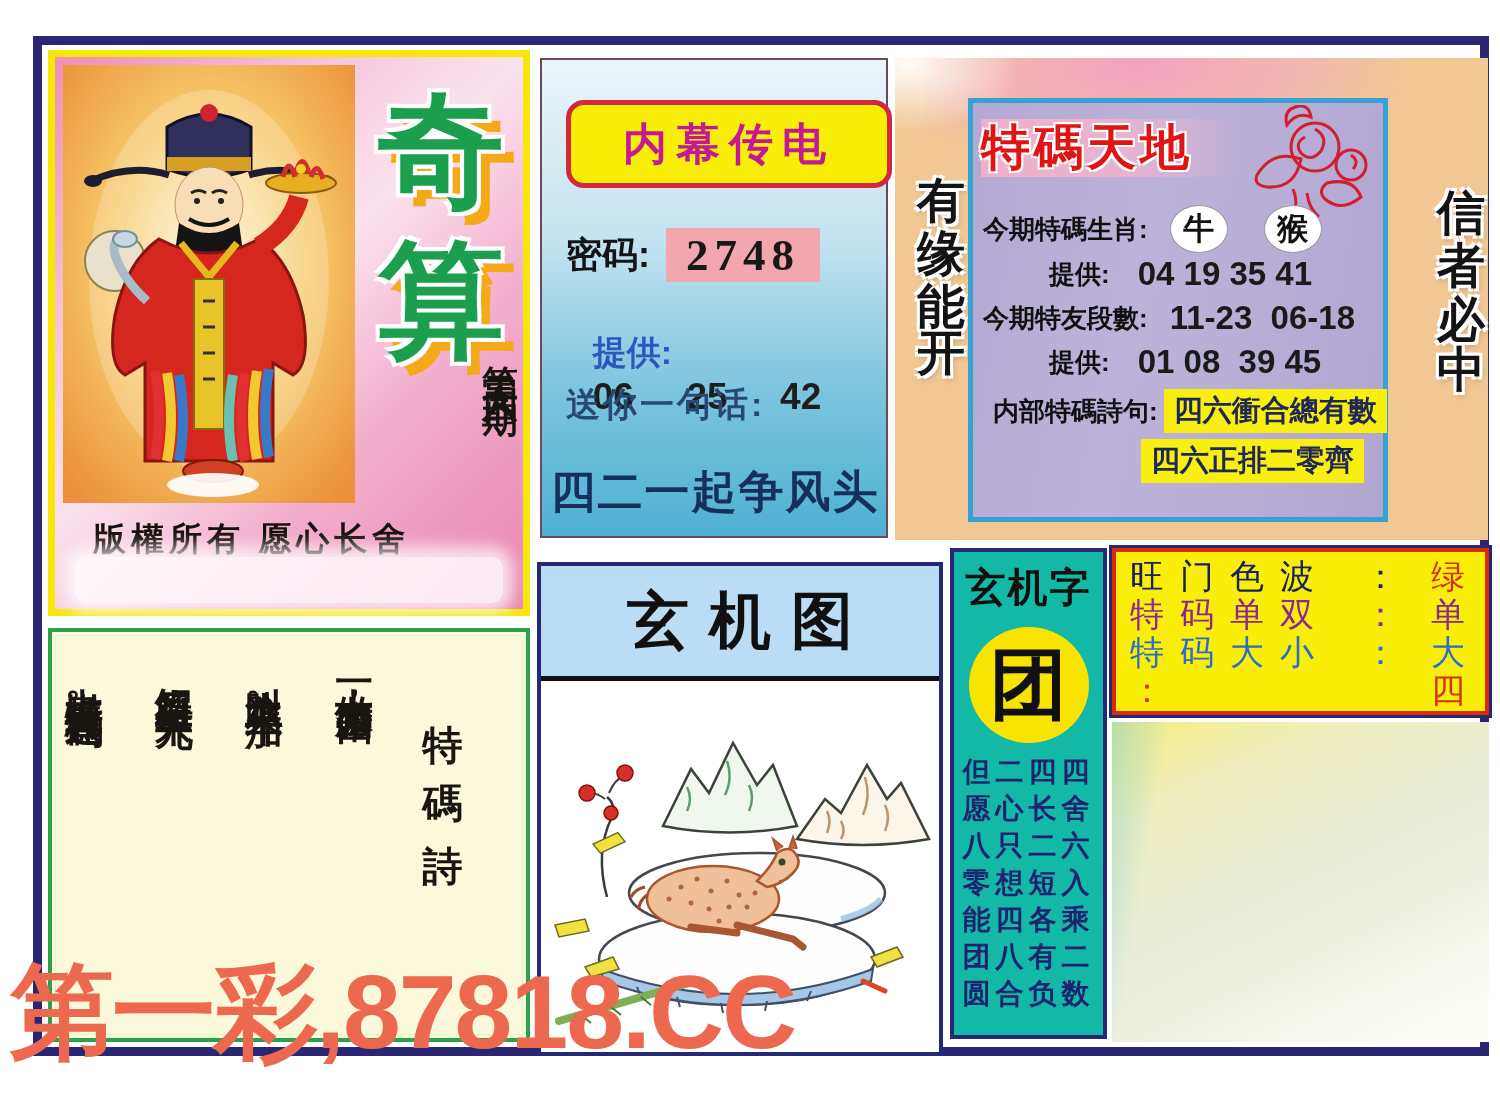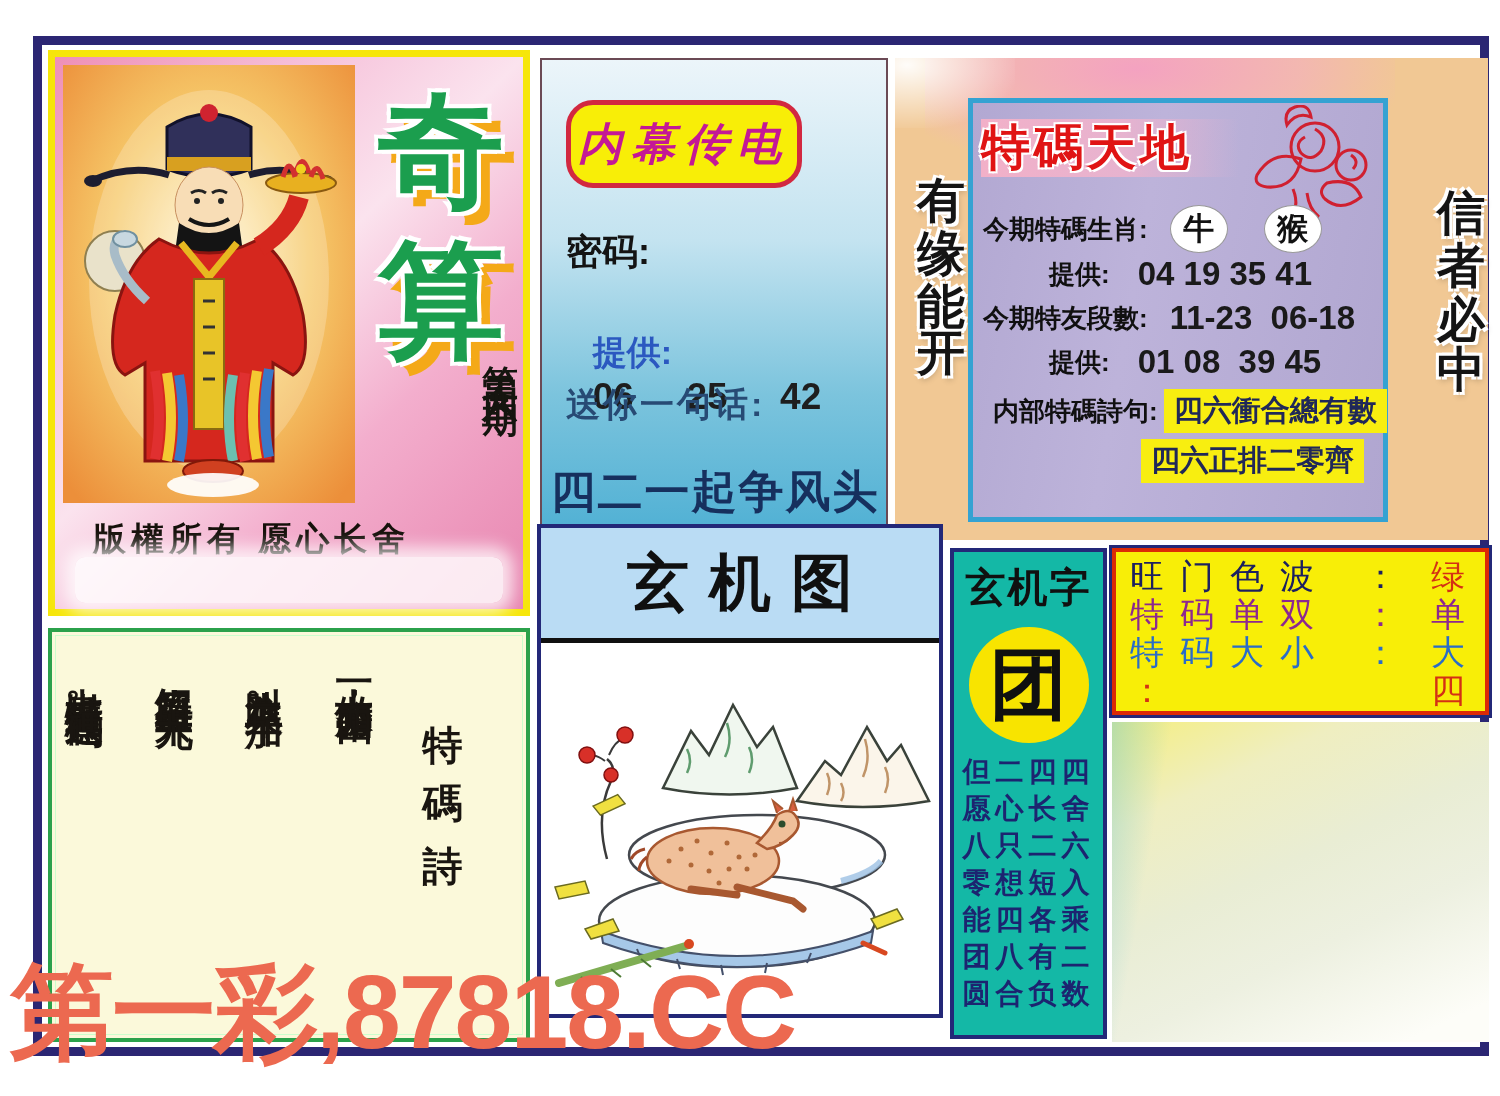--- a/index.html
+++ b/index.html
@@ -23,22 +23,22 @@
   #issue{left:420px;top:280px;height:230px;writing-mode:vertical-rl;font-family:"Liberation Serif",serif;
     font-size:36px;font-weight:600;color:#15150f;letter-spacing:9px;}
   #copyright{left:38px;top:460px;width:420px;font-family:"Liberation Serif",serif;font-size:33px;
     font-weight:bold;color:#15100a;letter-spacing:5px;white-space:nowrap;}
   #erase1{left:20px;top:500px;width:428px;height:46px;background:rgba(255,255,255,.82);
     border-radius:10px;box-shadow:0 0 16px 10px rgba(255,255,255,.75);}
 
   
   #insider{left:540px;top:58px;width:348px;height:480px;box-sizing:border-box;border:2px solid #6b4a55;
     background:linear-gradient(180deg,#ecf5fa 0%,#c3e3f0 38%,#7cc4dd 70%,#4fb0d4 100%);}
-  #insider-title{left:24px;top:40px;width:236px;height:88px;box-sizing:border-box;border:5px solid #d22840;
-    border-radius:27px;background:#f8ee07;display:flex;align-items:center;justify-content:center;font-style:italic;}
+  #insider-title{left:24px;top:40px;width:326px;height:88px;box-sizing:border-box;border:5px solid #d22840;
+    border-radius:18px;background:#f8ee07;display:flex;align-items:center;justify-content:center;}
   #insider-title span{font-size:44px;font-weight:bold;color:#c41896;letter-spacing:9px;}
   #pwd-row{left:24px;top:168px;display:flex;align-items:center;gap:16px;}
   #pwd-label{font-size:36px;font-weight:bold;color:#141414;}
   #pwd-chip{display:inline-block;background:#f2a6b0;padding:1px 20px;font-family:"Liberation Serif",serif;
     font-size:45px;font-weight:bold;color:#181818;letter-spacing:6px;}
   #prov-row{left:24px;top:252px;white-space:pre;}
   #prov-row .lab{font-size:34px;font-weight:bold;color:#2b58c0;}
   #prov-row .num{font-size:37px;font-weight:bold;color:#1e1e1e;word-spacing:16px;}
   #msg-label{left:24px;top:322px;font-size:34px;font-weight:bold;color:#274a74;letter-spacing:3px;}
   #msg{left:8px;top:402px;width:330px;text-align:center;font-size:45px;font-weight:bold;color:#16305e;
@@ -66,21 +66,21 @@
   .trow{left:10px;width:396px;display:flex;align-items:center;}
   .trow .lab{font-size:26px;font-weight:bold;color:#101010;white-space:nowrap;}
   .trow .num{font-size:33px;font-weight:bold;color:#1a1a1a;white-space:pre;margin-left:12px;}
   .zbadge{display:inline-flex;align-items:center;justify-content:center;width:56px;height:46px;
     background:#fff;border:1px solid #999;border-radius:50%;font-family:"Liberation Serif",serif;
     font-size:31px;font-weight:bold;color:#111;}
   .ychip{display:inline-block;background:#f8ee10;padding:2px 10px;font-family:"Liberation Serif",serif;
     font-size:29px;font-weight:bold;color:#202858;white-space:nowrap;}
 
   
-  #xjt{left:537px;top:524px;width:406px;height:494px;box-sizing:border-box;border:4px solid #232878;background:#fff;}
+  #xjt{left:537px;top:562px;width:406px;height:494px;box-sizing:border-box;border:4px solid #232878;background:#fff;}
   #xjt-head{left:0;top:0;width:100%;height:115px;background:#badcf4;border-bottom:5px solid #101010;
     box-sizing:border-box;display:flex;align-items:center;justify-content:center;}
   #xjt-head span{font-size:62px;font-weight:bold;color:#101010;letter-spacing:20px;padding-left:20px;}
   #xjt-art{left:0;top:115px;}
 
   
   #xjz{left:950px;top:548px;width:157px;height:491px;box-sizing:border-box;border:4px solid #232878;
     background:#14b8a6;text-align:center;}
   #xjz-title{margin-top:8px;font-size:40px;font-weight:bold;color:#101010;letter-spacing:2px;}
   #xjz-circle{margin:12px auto 10px;width:120px;height:116px;border-radius:50%;background:#f8e400;
@@ -186,20 +186,21 @@
     <div class="abs" id="copyright">版權所有  愿心长舍</div>
     <div class="abs" id="erase1"></div>
   </div>
 
   <div class="abs" id="insider">
     <div class="abs" id="insider-title">
       <span>内幕传电</span>
     </div>
     <div class="abs" id="pwd-row">
       <span id="pwd-label">密码:</span>
+      <span id="pwd-chip">2748</span>
     </div>
     <div class="abs" id="prov-row">
       <span class="lab">提供:</span>
       <span class="num">06  25  42</span>
     </div>
     <div class="abs" id="msg-label">送你一句话:</div>
     <div class="abs" id="msg">四二一起争风头</div>
   </div>
 
   <div class="abs" id="tanpanel">

